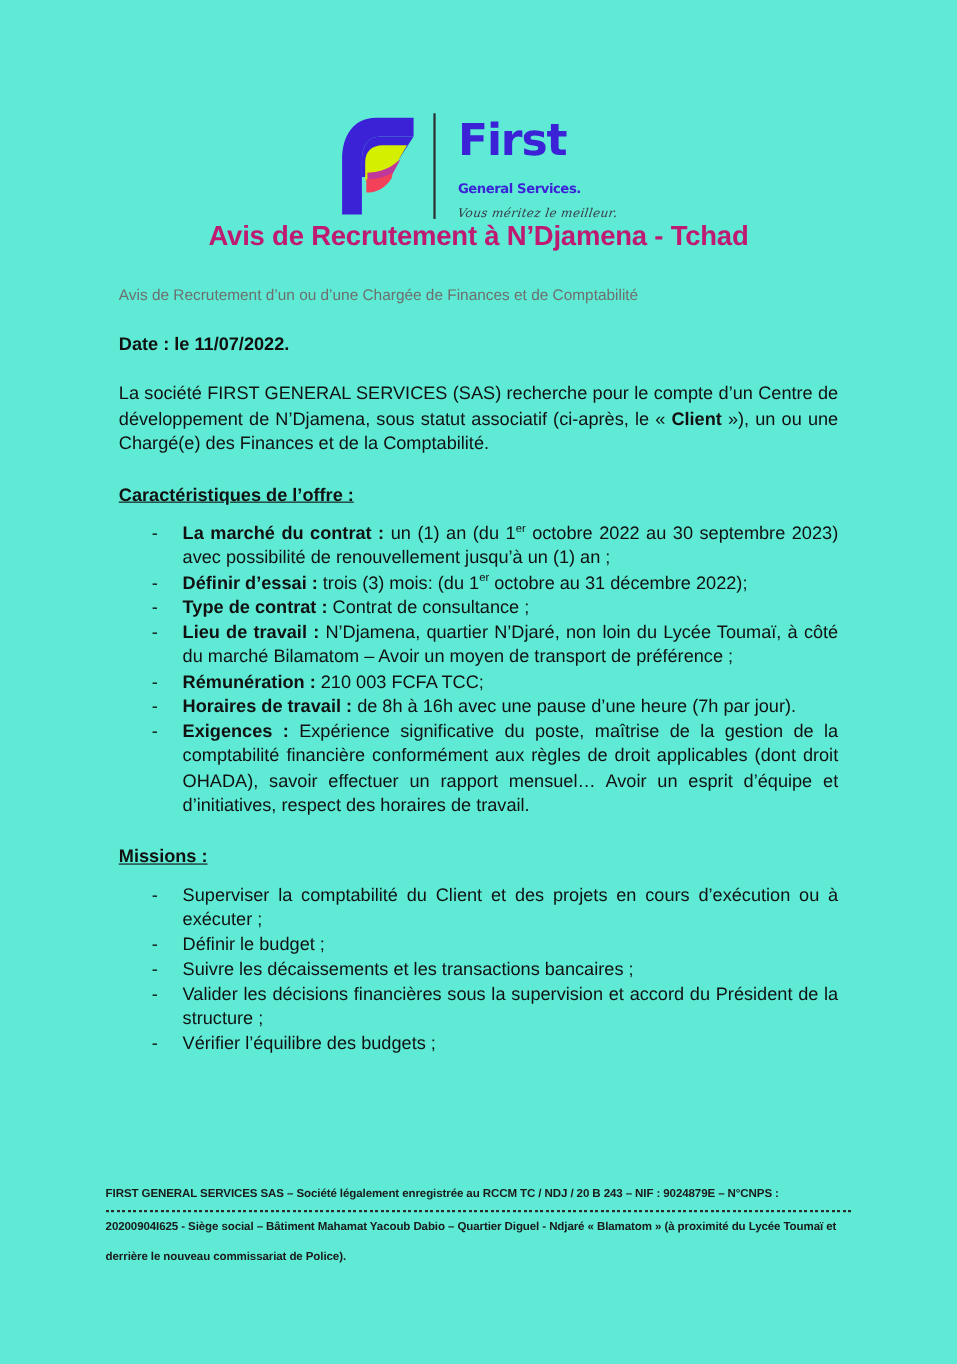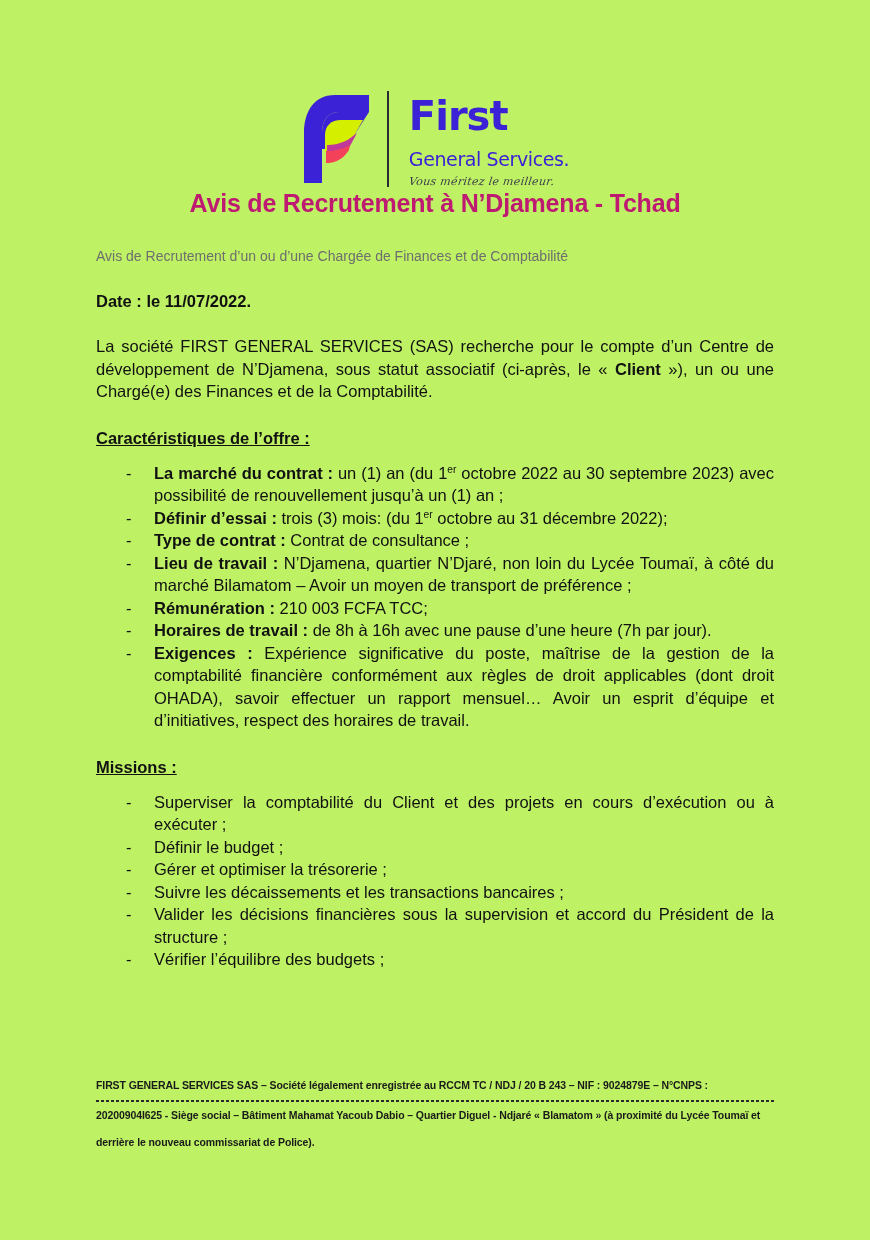--- a/index.html
+++ b/index.html
@@ -14,23 +14,23 @@
     position: relative;
     font-family: "Liberation Sans", sans-serif;
     color: #1a1a1a;
     overflow: hidden;
   }
 
   .page {
     width: 870px;
     height: 1240px;
     box-sizing: border-box;
-    padding: 0;
+    padding: 12px;
     position: relative;
-    background: #bef264;
+    background: #5eead4;
   }
 
   
   .logo-block {
     width: 100%;
     display: flex;
     justify-content: center;
     align-items: center;
     padding-top: 140px;
     height: 102px;
@@ -63,22 +63,22 @@
   .logo-first {
     font-family: "DejaVu Sans", sans-serif;
     font-weight: bold;
     font-size: 40px;
     line-height: 38px;
     color: #3c22d6;
     letter-spacing: -1px;
   }
   .logo-gs {
     font-family: "DejaVu Sans", sans-serif;
-    font-weight: normal;
-    font-size: 19px;
+    font-weight: bold;
+    font-size: 12px;
     line-height: 20px;
     color: #3c22d6;
     letter-spacing: -0.4px;
     margin-top: 14px;
   }
   .logo-gs .dot {
     color: #3c22d6;
   }
   .logo-tagline {
     font-family: "DejaVu Serif", serif;
@@ -247,21 +247,20 @@
       <li><span class="lbl">Horaires de travail :</span><span> de 8h à 16h avec une pause d’une heure (7h par jour).</span></li>
 
       <li><span class="lbl">Exigences :</span><span> Expérience significative du poste, maîtrise de la gestion de la comptabilité financière conformément aux règles de droit applicables (dont droit OHADA), savoir effectuer un rapport mensuel… Avoir un esprit d’équipe et d’initiatives, respect des horaires de travail.</span></li>
     </ul>
 
     <p class="section-head">Missions :</p>
 
     <ul class="dash-list">
       <li>Superviser la comptabilité du Client et des projets en cours d’exécution ou à exécuter ;</li>
       <li>Définir le budget ;</li>
-      <li>Gérer et optimiser la trésorerie ;</li>
       <li>Suivre les décaissements et les transactions bancaires ;</li>
       <li>Valider les décisions financières sous la supervision et accord du Président de la structure ;</li>
       <li>Vérifier l’équilibre des budgets ;</li>
     </ul>
 
   </div>
 
   <div class="footer">
     <div class="footer-line">FIRST GENERAL SERVICES SAS – Société légalement enregistrée au RCCM TC / NDJ / 20 B 243 – NIF : 9024879E – N°CNPS :</div>
     <div class="footer-rule"></div>

